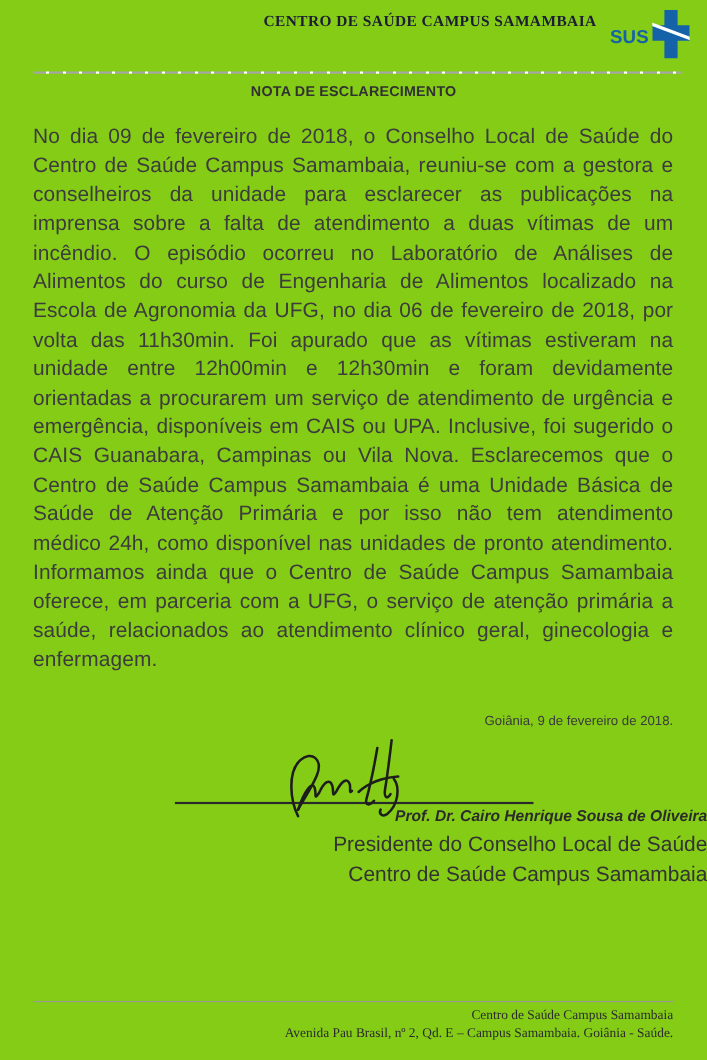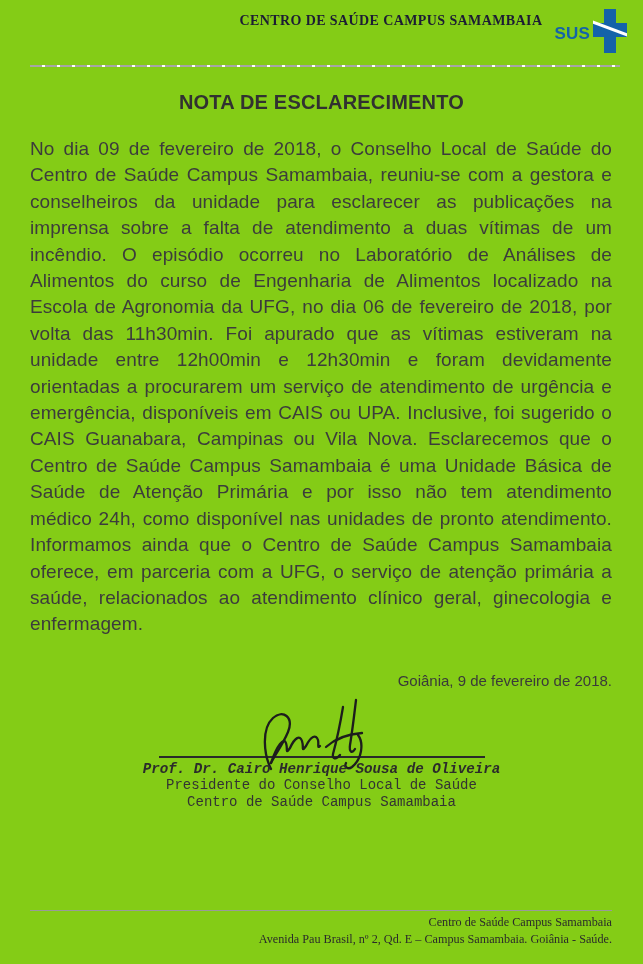--- a/index.html
+++ b/index.html
@@ -47,74 +47,74 @@
   .logo-cross { display: block; }
 
   .divider-top {
     margin: 11px 23px 0 30px;
     height: 2px;
     background: repeating-linear-gradient(90deg, #a6a6a6 0 12px, #ffffff 12px 15px);
   }
 
   
   .doc-title {
-    margin-top: 24px;
+    margin-top: 8px;
     text-align: center;
     font-weight: bold;
-    font-size: 20px;
+    font-size: 13px;
     letter-spacing: 0.2px;
     color: #313131;
   }
 
   
   .body-text {
     margin: 22px 31px 0 30px;
     text-align: justify;
     font-size: 19px;
     line-height: 26.4px;
     letter-spacing: 0.1px;
     word-spacing: 1px;
     color: #3c3c3c;
   }
 
   
   .dateline {
     margin: 34px 31px 0 0;
     text-align: right;
-    font-size: 15px;
+    font-size: 12px;
     color: #3a3a3a;
   }
 
   
   .sig-block {
     margin-top: 4px;
-    text-align: center;
+    text-align: right;
     color: #2e2e2e;
-    font-family: Liberation Mono, monospace;
   }
   .sig-scribble {
     display: block;
     margin: 2px auto -15px auto;
   }
   .sig-line {
     width: 326px;
     margin: 0 auto;
     border-bottom: 2px solid #2a2a2a;
   }
   .sig-name {
     margin-top: 3px;
     font-weight: bold;
     font-style: italic;
     font-size: 14.2px;
     color: #2b2b2b;
   }
   .sig-role, .sig-org {
-    font-size: 14px;
+    font-size: 19px;
     line-height: 17.5px;
     color: #333333;
+    margin-top: 10px;
   }
 
   
   .footer {
     position: absolute;
     left: 30px;
     right: 31px;
     bottom: 16px;
   }
   .footer-divider {

